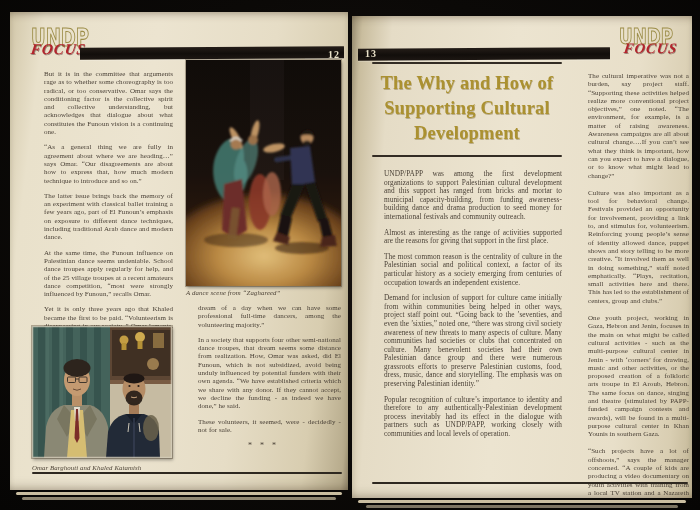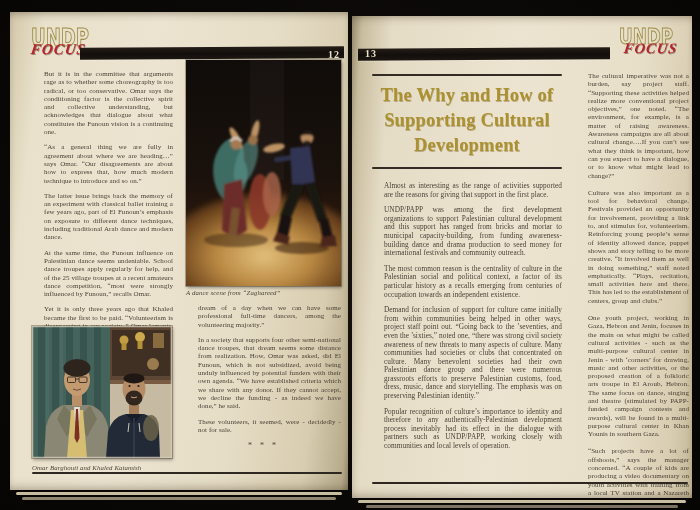--- a/index.html
+++ b/index.html
@@ -214,31 +214,31 @@
 
   <div class="logo-block" style="left:266px;top:9px;text-align:right;">
     <div class="logo-undp">
       <svg width="58" height="22" viewBox="0 0 58 22">
         <text x="1" y="19" textLength="54" lengthAdjust="spacingAndGlyphs" font-family="DejaVu Sans, sans-serif" font-size="22" font-weight="bold" fill="none" stroke="#9c8d48" stroke-width="1.05">UNDP</text>
       </svg>
     </div>
     <div class="logo-focus" style="font-size:14.5px;margin:-7px 0 0 6px;">FOCUS</div>
   </div>
 
-  <div class="col" style="left:20px;top:58px;width:190px;">
+  <div class="col" style="left:20px;top:46px;width:190px;">
     <div class="rule"></div>
     <h1 class="article-title" style="margin:0;">
       <span>The Why and How of</span>
       <span>Supporting Cultural</span>
       <span>Development</span>
     </h1>
     <div class="rule" style="margin-bottom:13px;"></div>
+    <p style="font-size:7.3px;line-height:8.6px;">UNDP/PAPP was among the first development organizations to support Palestinian cultural development and this support has ranged from bricks and mortar to municipal capacity-building, from funding awareness-building dance and drama production to seed money for international festivals and community outreach.</p>
     <p style="font-size:7.3px;line-height:8.6px;">Almost as interesting as the range of activities supported are the reasons for giving that support in the first place.</p>
-    <p style="font-size:7.3px;line-height:8.6px;">UNDP/PAPP was among the first development organizations to support Palestinian cultural development and this support has ranged from bricks and mortar to municipal capacity-building, from funding awareness-building dance and drama production to seed money for international festivals and community outreach.</p>
-    <p style="font-size:7.3px;line-height:8.6px;">The most common reason is the centrality of culture in the Palestinian social and political context, a factor of its particular history as a recalls emerging from centuries of occupation towards an independent existence.</p>
+    <p style="font-size:7.3px;line-height:8.6px;">The most common reason is the centrality of culture in the Palestinian social and political context, a factor of its particular history as a society emerging from centuries of occupation towards an independent existence.</p>
     <p style="font-size:7.3px;line-height:8.6px;">Demand for inclusion of support for culture came initially from within communities being helped in other ways, project staff point out. “Going back to the ’seventies, and even the ’sixties,” noted one, “there was strong civil society awareness of new threats to many aspects of culture. Many communities had societies or clubs that concentrated on culture. Many benevolent societies had their own Palestinian dance group and there were numerous grassroots efforts to preserve Palestinian customs, food, dress, music, dance and storytelling. The emphasis was on preserving Palestinian identity.”</p>
     <p style="font-size:7.3px;line-height:8.6px;">Popular recognition of culture’s importance to identity and therefore to any authentically-Palestinian development process inevitably had its effect in the dialogue with partners such as UNDP/PAPP, working closely with communities and local levels of operation.</p>
   </div>
 
   <div class="col" style="left:224px;top:56px;width:113px;font-family:Liberation Serif, serif;">
     <p style="margin-bottom:9px;">The cultural imperative was not a burden, say project staff. “Supporting these activities helped realize more conventional project objectives,” one noted. “The environment, for example, is a matter of raising awareness. Awareness campaigns are all about cultural change….If you can’t see what they think is important, how can you expect to have a dialogue, or to know what might lead to change?”</p>
     <p style="margin-bottom:9px;">Culture was also important as a tool for behavioral change. Festivals provided an opportunity for involvement, providing a link to, and stimulus for, volunteerism. Reinforcing young people’s sense of identity allowed dance, puppet shows and story telling to be more creative. “It involved them as well in doing something,” staff noted emphatically. “Plays, recitation, small activities here and there. This has led to the establishment of centers, group and clubs.”</p>
     <p style="margin-bottom:9px;">One youth project, working in Gaza, Hebron and Jenin, focuses in the main on what might be called cultural activities - such as the multi-purpose cultural center in Jenin - with ‘corners’ for drawing, music and other activities, or the proposed creation of a folkloric arts troupe in El Aroub, Hebron. The same focus on dance, singing and theatre (stimulated by PAPP-funded campaign contests and awards), will be found in a multi-purpose cultural center in Khan Younis in southern Gaza.</p>
     <p>“Such projects have a lot of offshoots,” says the manager concerned. “A couple of kids are producing a video documentary on youth activities with training from a local  TV station and a Nazareth producer.</p>
   </div>

